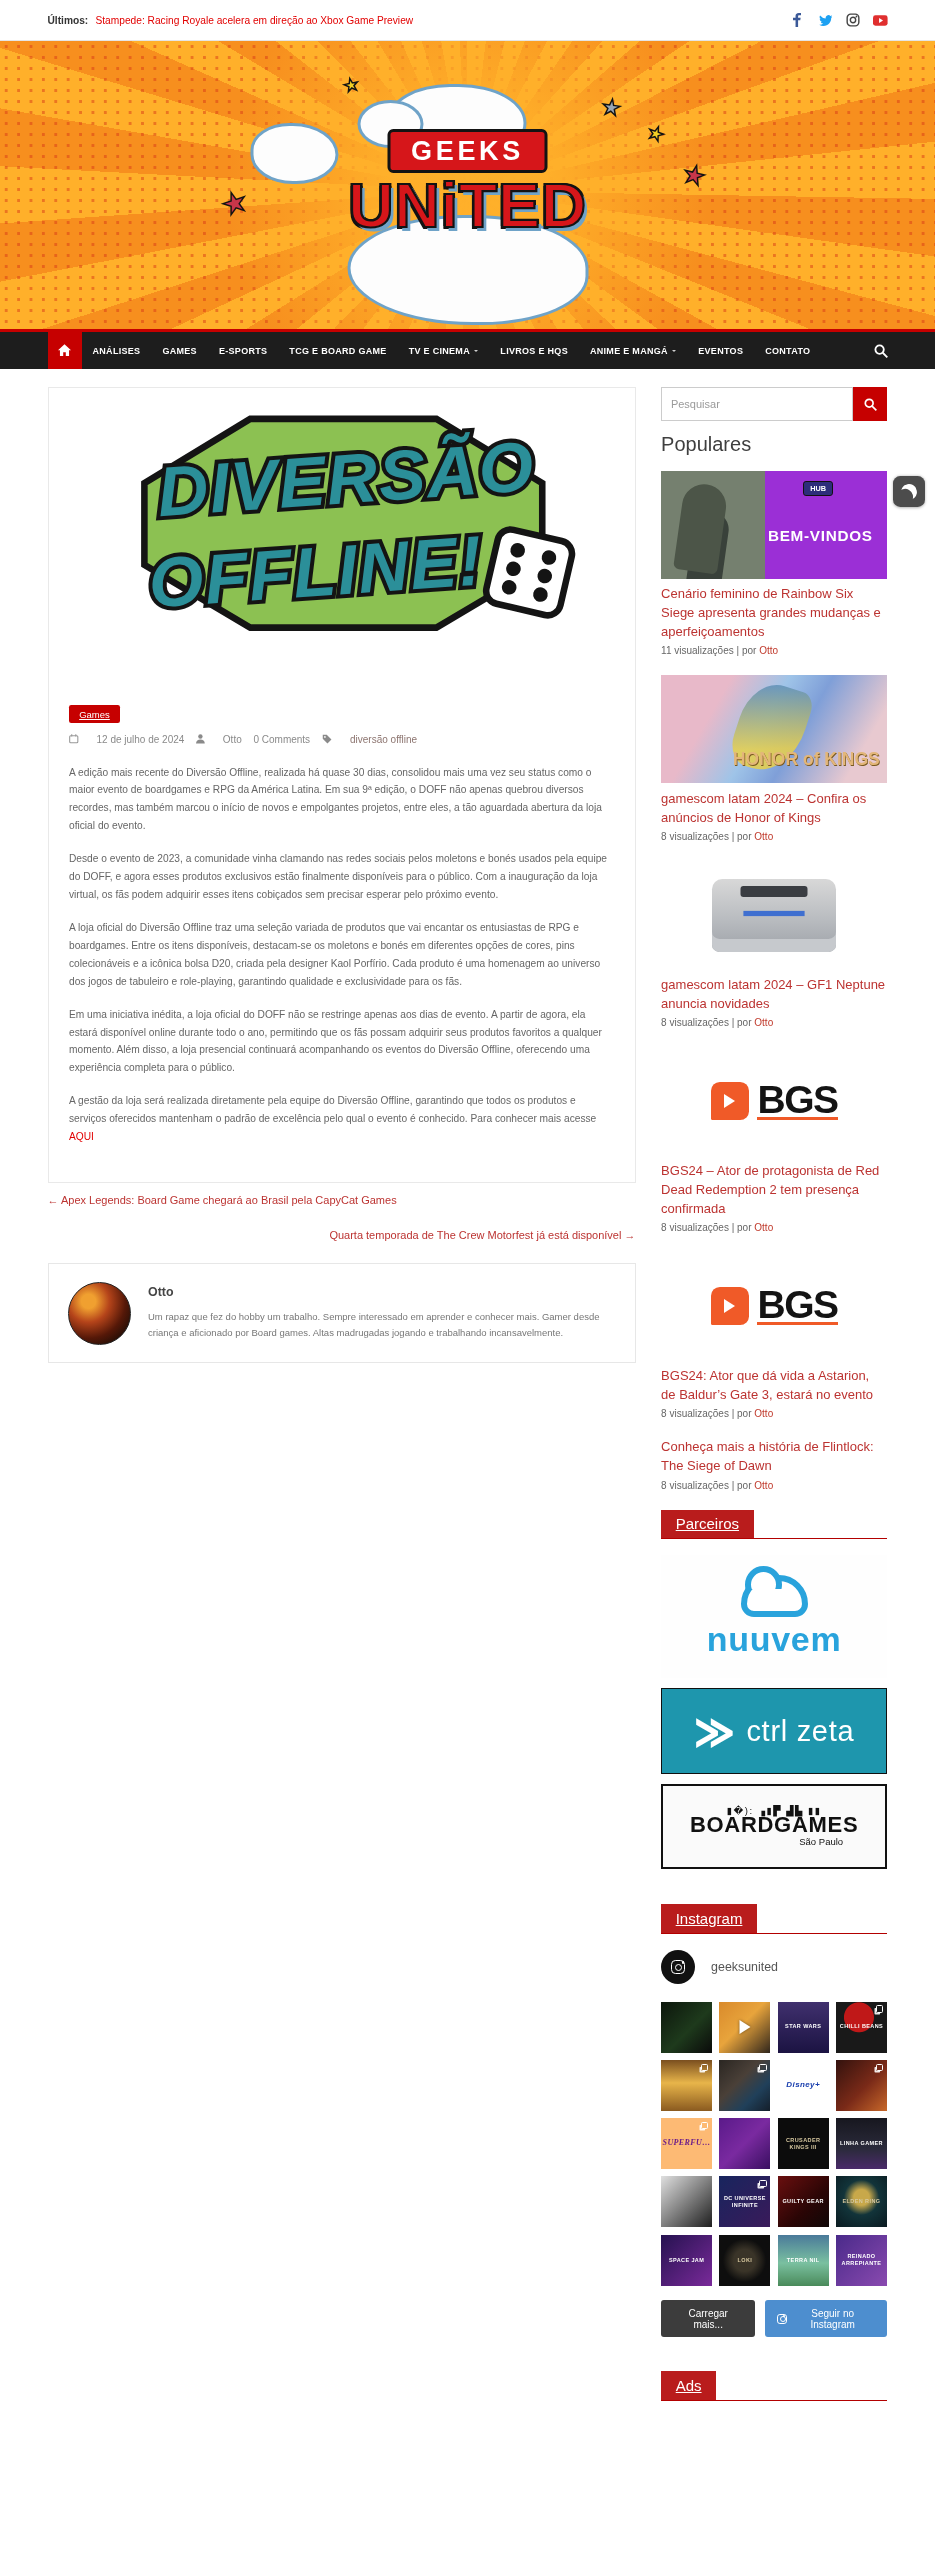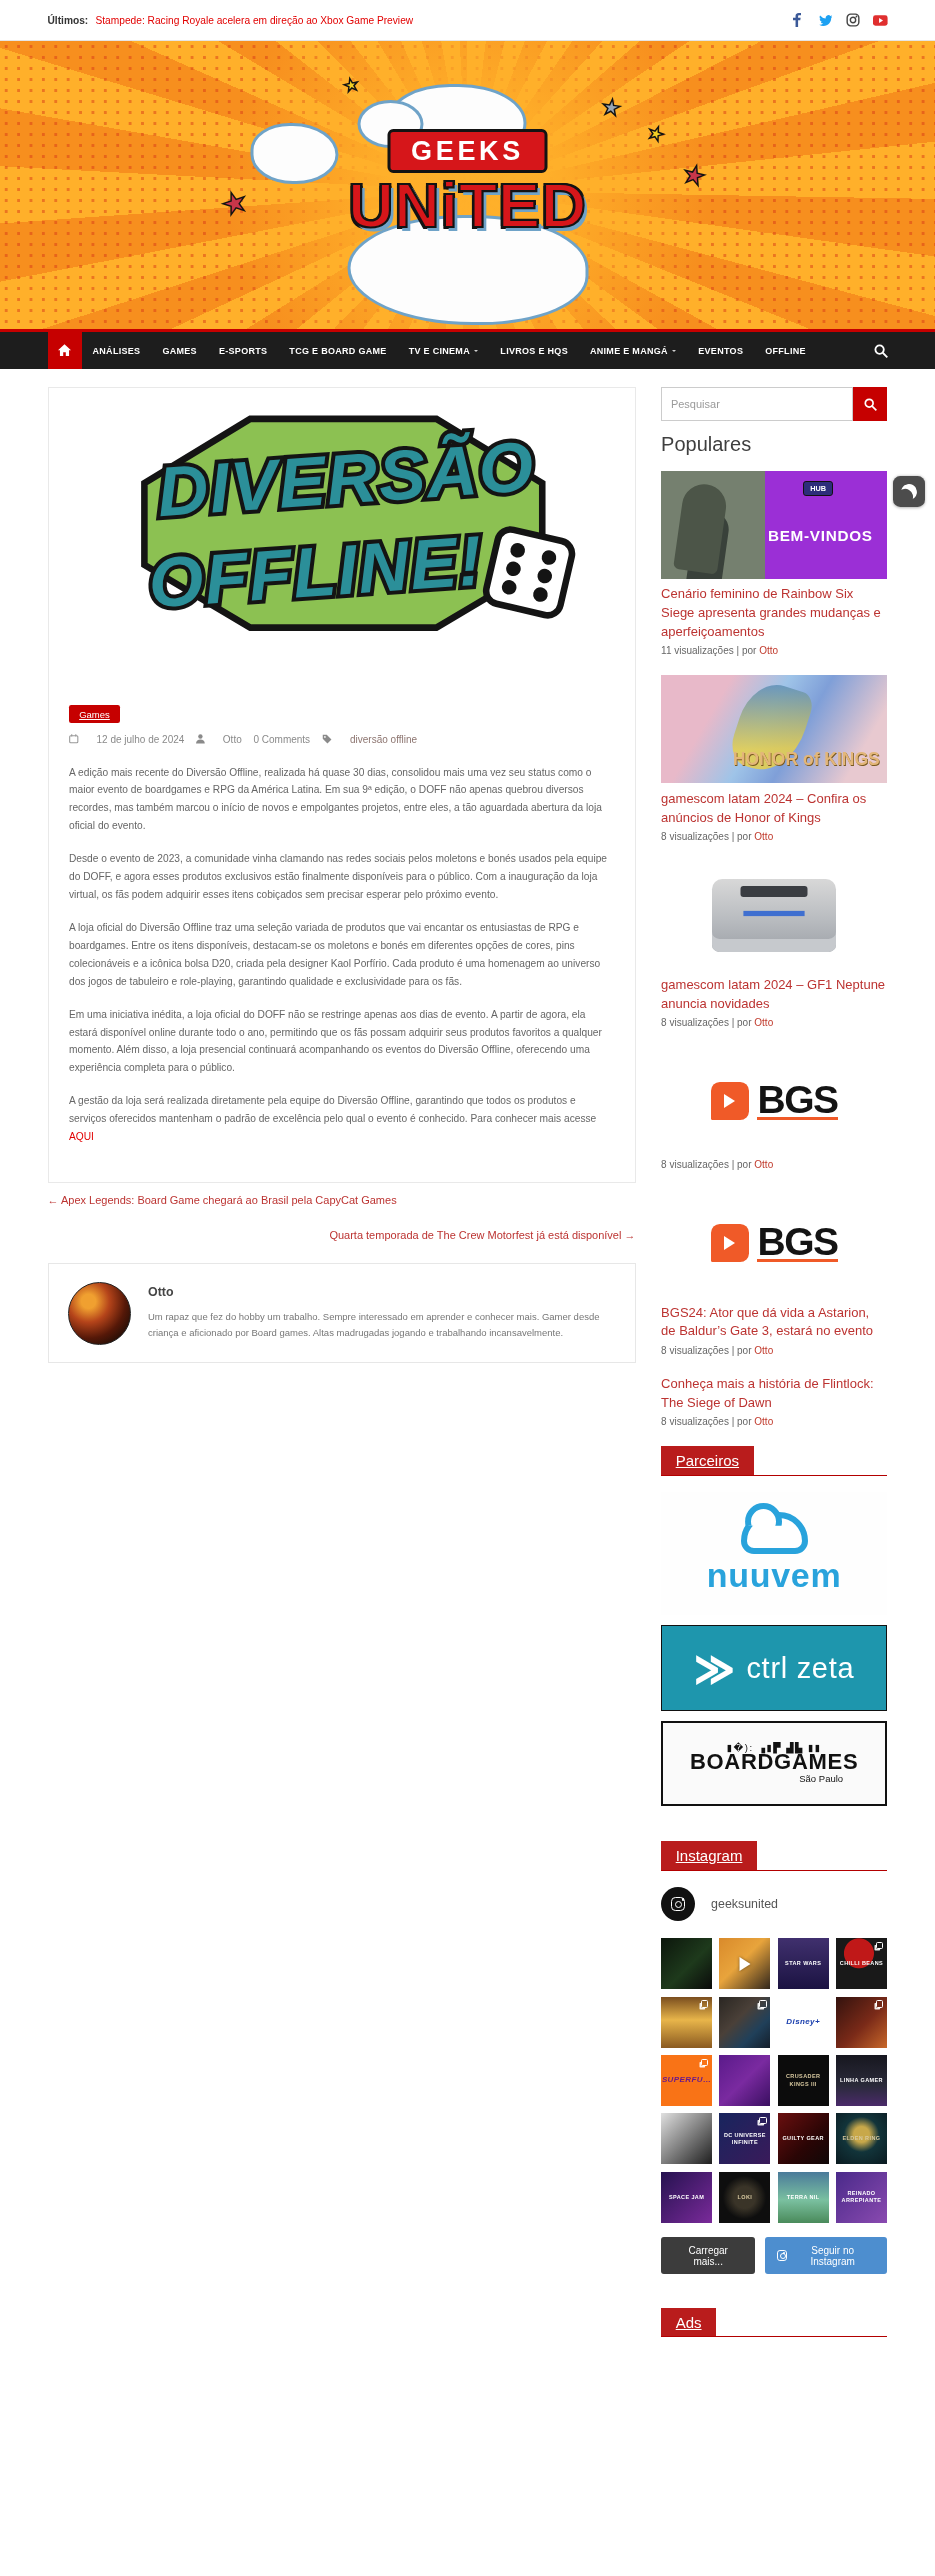--- a/index.html
+++ b/index.html
@@ -250,21 +250,21 @@
           <span>ANIME E MANGÁ</span>
           <span class="caret"></span>
         </div>
 
         <div class="nav-item">
           <span>EVENTOS</span>
 
         </div>
 
         <div class="nav-item">
-          <span>OFFLINE</span>
+          <span>CONTATO</span>
 
         </div>
 
     </div>
     <div class="nav-search">
       <svg width="14" height="14" viewBox="0 0 20 20">
           <circle cx="8" cy="8" r="6" fill="none" stroke="#fff" stroke-width="2.6"></circle>
           <line x1="12.5" y1="12.5" x2="19" y2="19" stroke="#fff" stroke-width="2.6"></line>
         </svg>
     </div>
@@ -406,20 +406,21 @@
         </div>
 
         <div class="side-post">
           <div class="thumb t-bgs">
             <span class="bgs-sq">
               <i></i>
             </span>
             <span class="thumb-label">BGS</span>
 
           </div>
+          <a href="#" class="p-title">BGS24 – Ator de protagonista de Red Dead Redemption 2 tem presença confirmada</a>
           <div class="p-meta">
             <span>8 visualizações | por</span>
             <a href="#">Otto</a>
           </div>
         </div>
 
         <div class="side-post">
           <div class="thumb t-bgs">
             <span class="bgs-sq">
               <i></i>
@@ -509,21 +510,21 @@
           <span class="lbl">Disney+</span>
 
         </div>
 
         <div class="ig-cell" style="background: linear-gradient(135deg, rgb(51, 18, 14), rgb(122, 42, 24) 55%, rgb(200, 104, 42));">
           <span class="lbl"></span>
           <span class="gal-ic"></span>
 
         </div>
 
-        <div class="ig-cell superf" style="background: #f97316;">
+        <div class="ig-cell superf" style="background: #fdba74; font-family: Liberation Serif, serif;">
           <span class="lbl">SUPERFU…</span>
           <span class="gal-ic"></span>
 
         </div>
 
         <div class="ig-cell" style="background: linear-gradient(135deg, rgb(90, 26, 138), rgb(122, 42, 160) 50%, rgb(57, 15, 96));">
           <span class="lbl"></span>
 
         </div>
 

